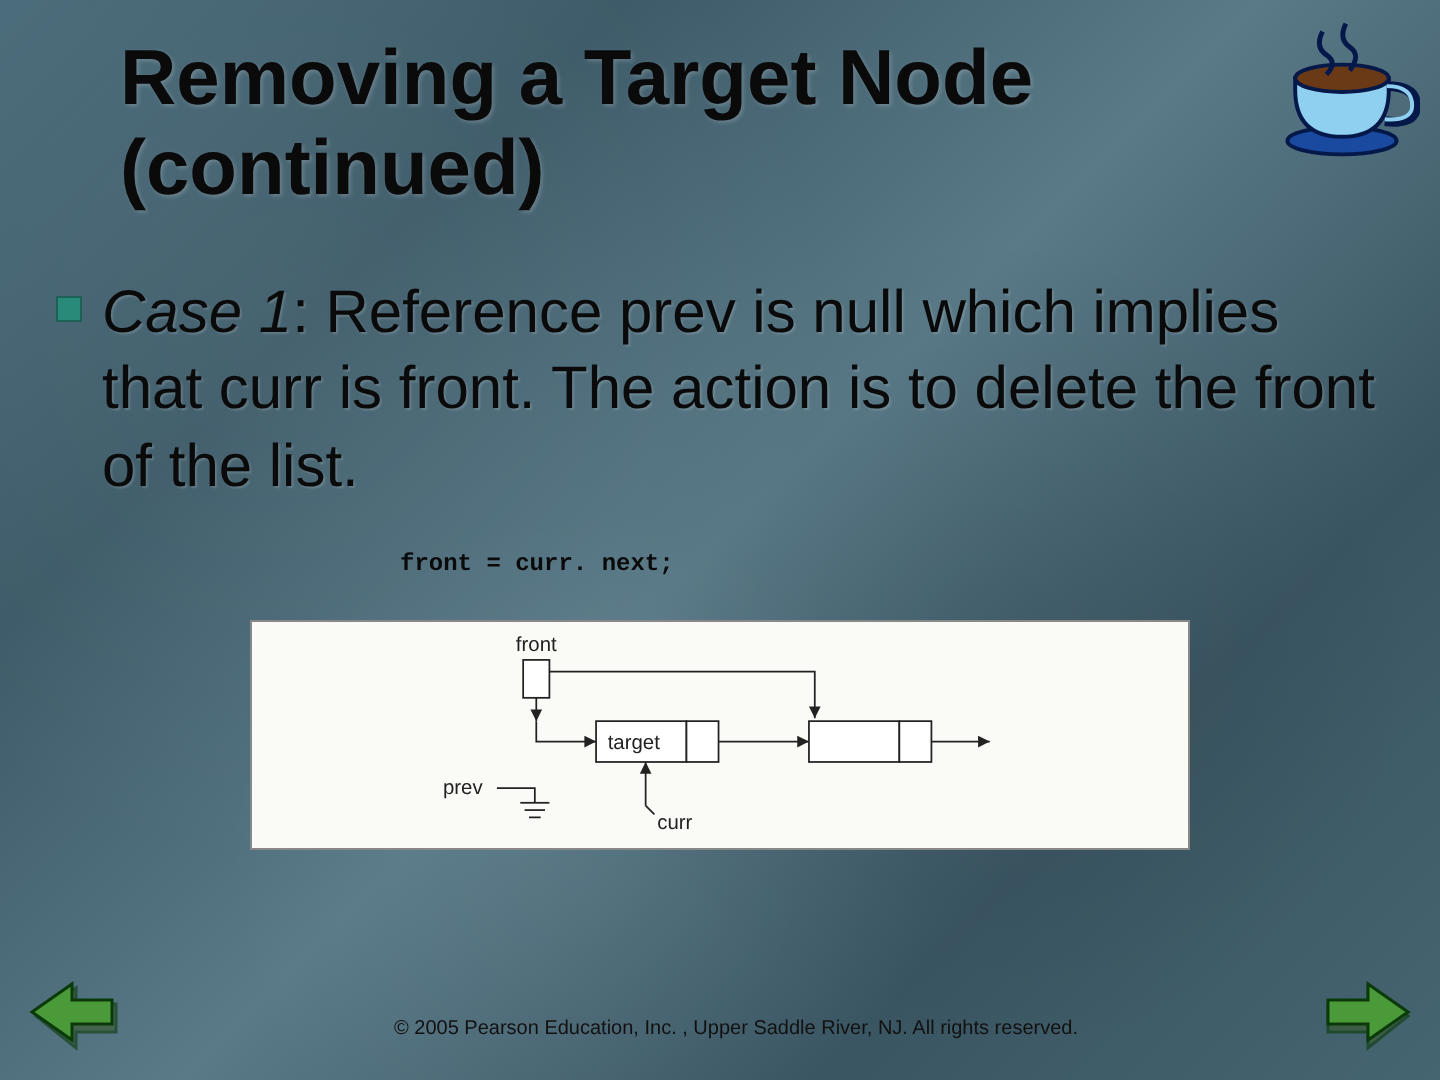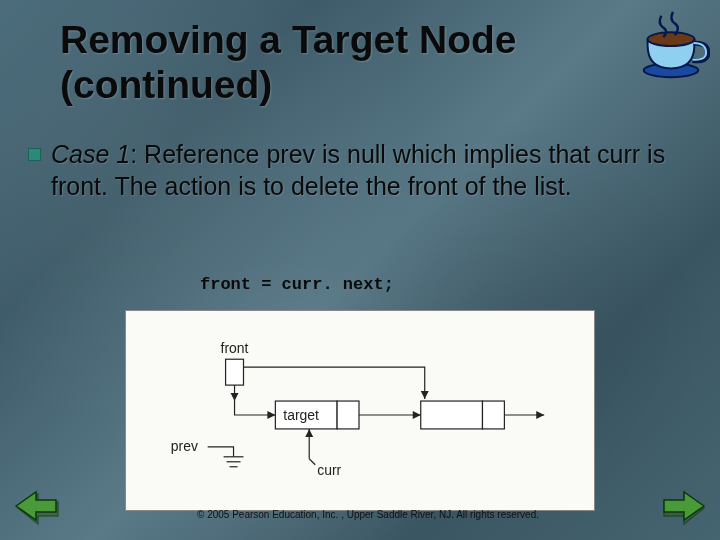--- a/index.html
+++ b/index.html
@@ -45,43 +45,43 @@
   }
   .bullet-square {
     width: 13px;
     height: 13px;
     background: #2a8a7a;
     margin-top: 10px;
     flex-shrink: 0;
     border: 1px solid rgba(0,0,0,0.3);
   }
   .body-text {
-    font-size: 25px;
+    font-size: 30px;
     color: #0a0a0a;
     line-height: 1.28;
     text-shadow: 1px 1px 1px rgba(255,255,255,0.15);
   }
   .body-text .case {
     font-style: italic;
   }
   .code-line {
     position: absolute;
     top: 275px;
     left: 200px;
     font-family: "Courier New", monospace;
     font-weight: bold;
-    font-size: 17px;
+    font-size: 12px;
     color: #0a0a0a;
   }
   .diagram {
     position: absolute;
     top: 310px;
     left: 125px;
     width: 470px;
-    height: 201px;
+    height: 115px;
     background: #fafaf7;
     border: 1px solid #888;
   }
   .diagram svg { width: 100%; height: 100%; }
   .dlabel { font-family: Verdana, sans-serif; font-size: 14px; fill: #222; }
   .dbox { fill: #fff; stroke: #222; stroke-width: 1.2; }
   .dline { stroke: #222; stroke-width: 1.2; fill: none; }
   .footer {
     position: absolute;
     bottom: 20px;

